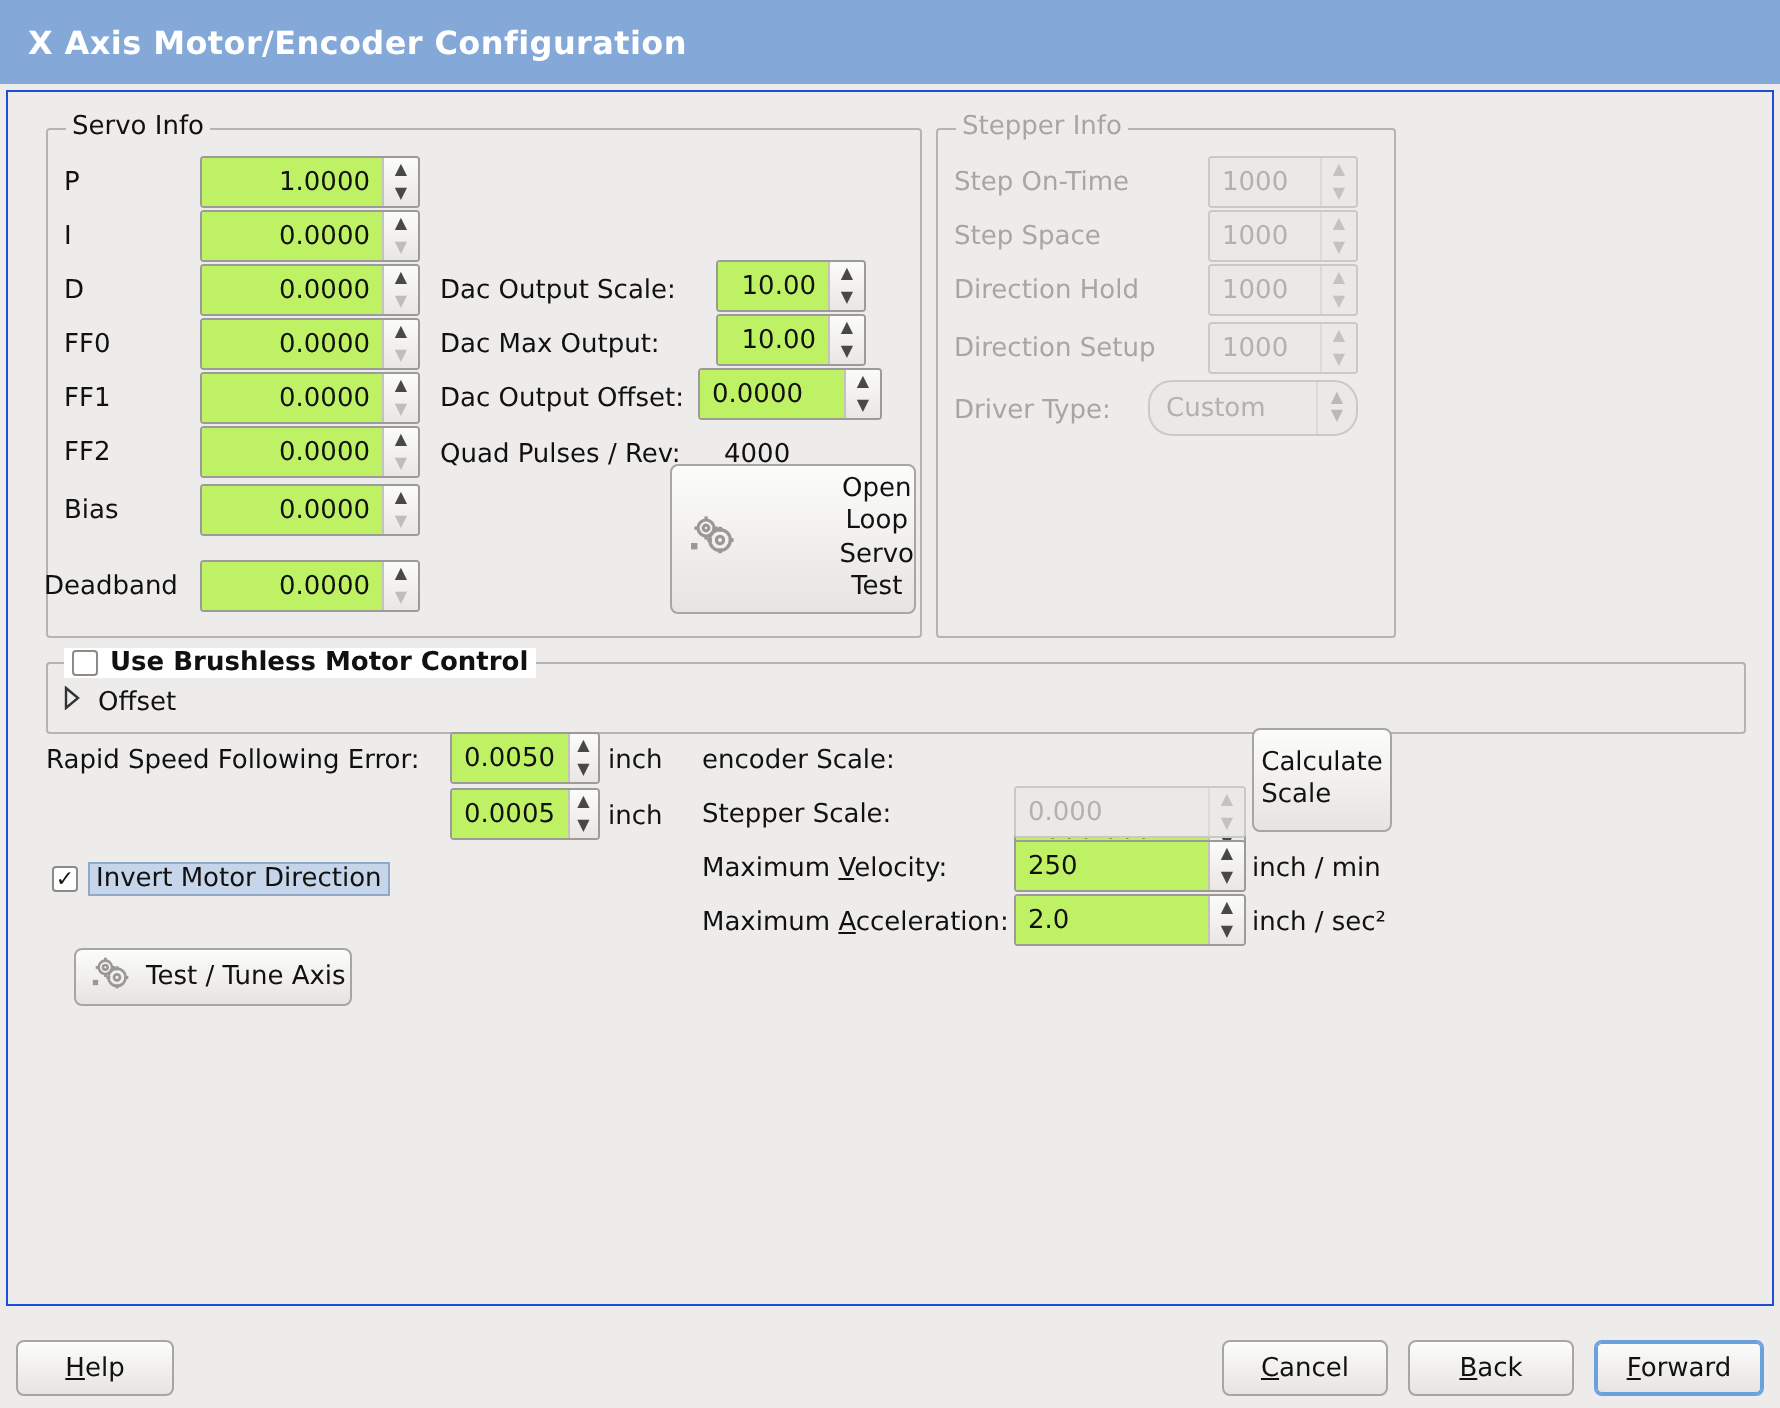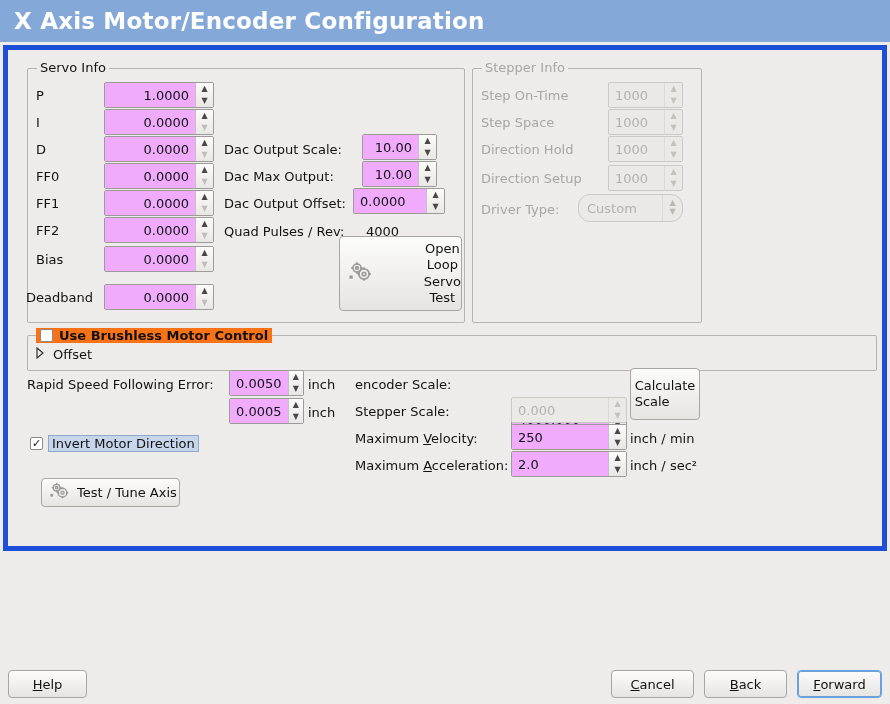--- a/index.html
+++ b/index.html
@@ -17,32 +17,32 @@
   
   .titlebar {
     height: 42px;
     background: #84a9d8;
     display: flex;
     align-items: center;
     padding-left: 14px;
   }
   .titlebar .title {
     color: #ffffff;
-    font-size: 23px;
+    font-size: 16px;
     font-weight: bold;
     letter-spacing: 0.2px;
   }
 
   
   .content-panel {
     position: absolute;
     left: 3px; top: 45px;
-    width: 884px; height: 506px;
+    width: 884px; height: 608px;
     background: #edecea;
-    border: 5px solid #1d4ed8;
+    border: 1px solid #1d4ed8;
   }
 
   
   .frame {
     position: absolute;
     border: 1px solid #b6b4b1;
     border-radius: 2px;
   }
   .frame > .frame-title {
     position: absolute;
@@ -68,21 +68,21 @@
     border-radius: 2px;
     overflow: hidden;
   }
   .spin .val {
     flex: 1;
     display: flex;
     align-items: center;
     padding: 0 6px;
     font-size: 13px;
     color: #111;
-    background: #f0abfc;
+    background: #bef264;
     border-right: 1px solid #c4c2bf;
   }
   .spin.right .val { justify-content: flex-end; }
   .spin.left  .val { justify-content: flex-start; }
   .spin .btns {
     width: 17px;
     display: flex;
     flex-direction: column;
     background: linear-gradient(#fbfbfa, #e9e7e4);
   }
@@ -351,21 +351,21 @@
   <div class="combo" style="left:570px; top:144px; width:105px;border-radius:12px;">
     <div class="ctext">Custom</div>
     <div class="cbtn">
         <span>▲</span>
         <span>▼</span>
       </div>
   </div>
 
   <div class="frame" style="left:19px; top:285px; width:850px; height:36px;">
   </div>
-  <div class="cbrow" style="left:28px; top:278px; background:#f97316; padding:0 4px;">
+  <div class="cbrow" style="left:28px; top:278px; background:#ffffff; padding:0 4px;">
     <span class="cbox"></span>
     <span class="cblabel bold">Use Brushless Motor Control</span>
   </div>
   <div class="expander" style="left:27px; top:297px;">
     <span class="tri">
       <svg width="10" height="12" viewBox="0 0 10 12">
           <path d="M2 1 L8 6 L2 11 Z" fill="none" stroke="#333" stroke-width="1.2"></path>
         </svg>
     </span>
     <span>Offset</span>

